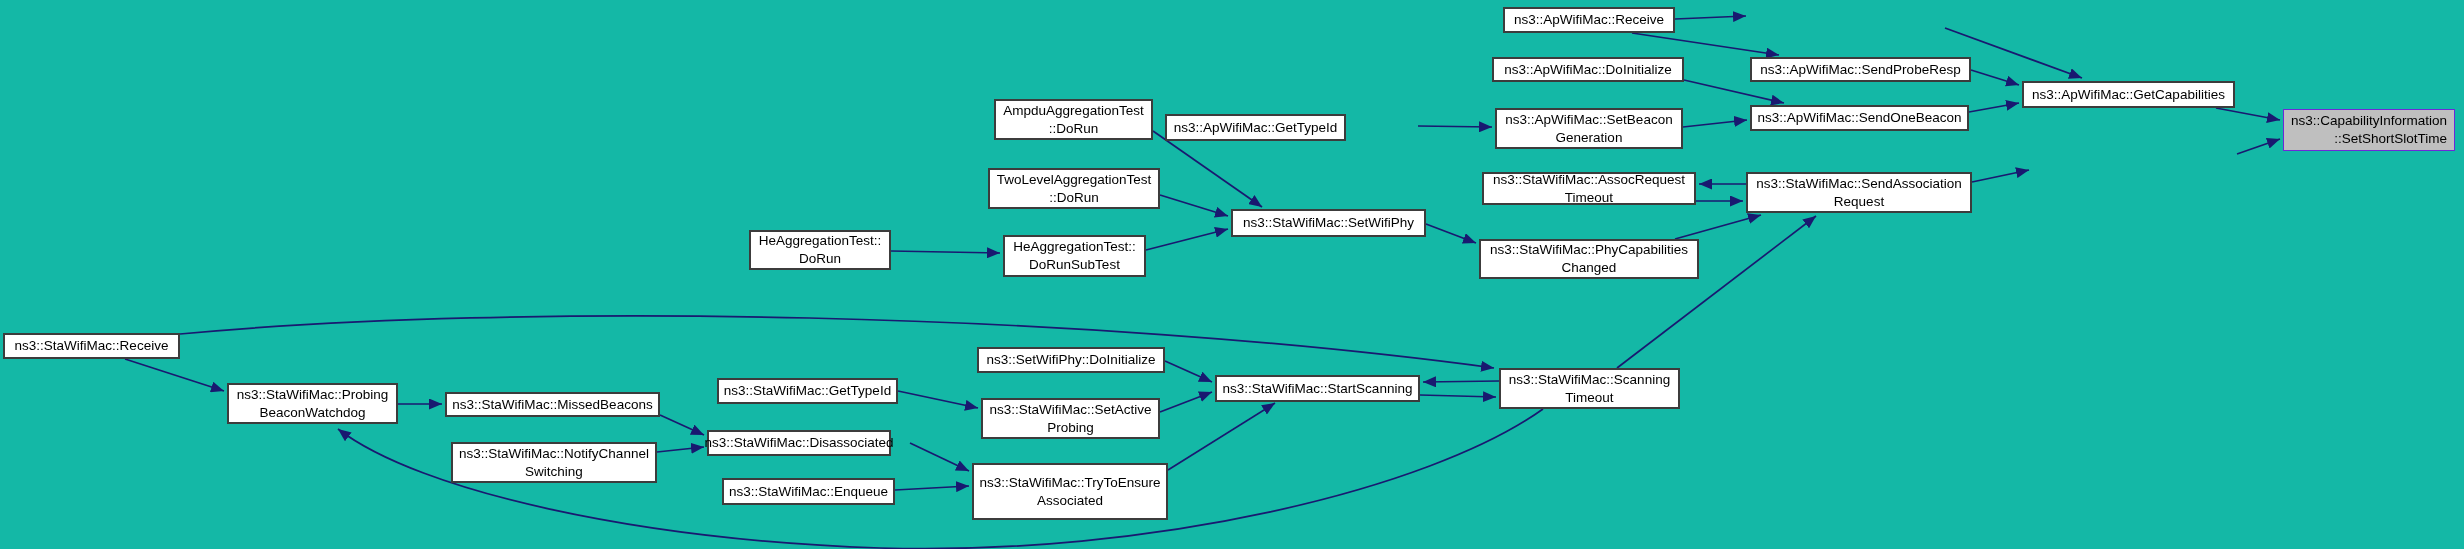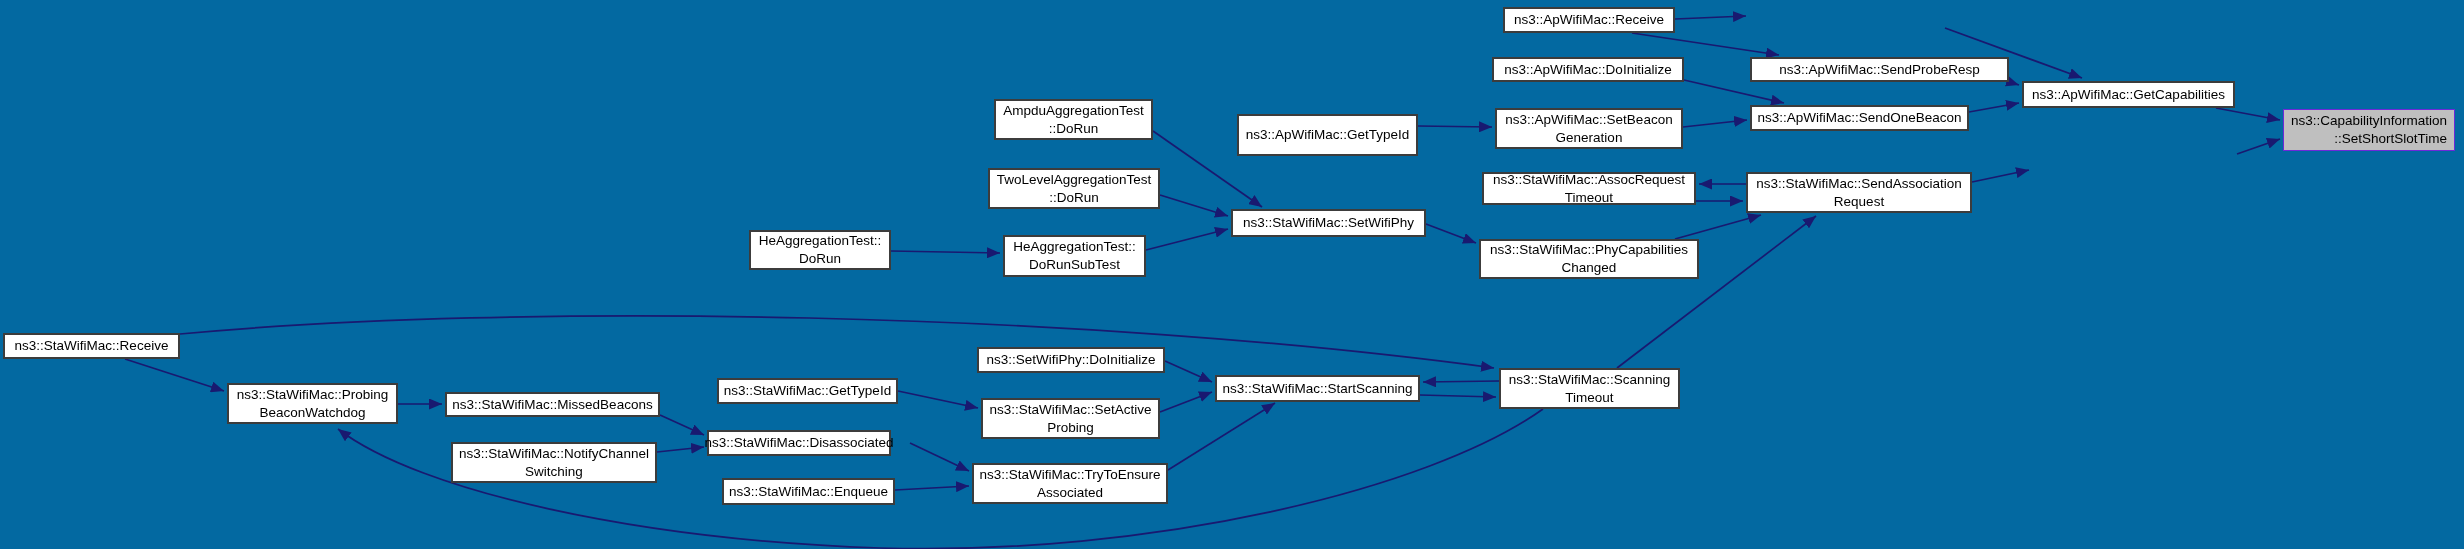--- a/index.html
+++ b/index.html
@@ -1,19 +1,19 @@
 <!DOCTYPE html>
 <html><head>
 <meta charset="utf-8">
 <style>
   html,body{margin:0;padding:0;background:#ffffff;}
   #canvas{
     position:relative;
     width:2464px;height:549px;
-    background:#0369a1;
+    background:#14b8a6;
     font-family:"Liberation Sans","DejaVu Sans",sans-serif;
     overflow:hidden;
   }
   #edges{position:absolute;left:0;top:0;width:2464px;height:549px;}
   .node{
     position:absolute;
     box-sizing:border-box;
     background:#ffffff;
     border:2px solid #3c3c3c;
     color:#000000;
@@ -76,22 +76,22 @@
     <path class="edge" d="M 1165 361 L 1212 382" marker-end="url(#arrow)"></path>
     <path class="edge" d="M 1160 412 L 1212 392" marker-end="url(#arrow)"></path>
     <path class="edge" d="M 1168 470 L 1275 403" marker-end="url(#arrow)"></path>
     <path class="edge" d="M 1499 381 L 1423 382" marker-end="url(#arrow)"></path>
     <path class="edge" d="M 1420 395 L 1496 397" marker-end="url(#arrow)"></path>
     <path class="edge" d="M 1543 409 C 1430 490 1150 556 880 548 C 640 540 420 492 338 429" marker-end="url(#arrow)"></path>
   </svg>
 
   <div class="node" style="left:1503px;top:7px;width:172px;height:26px">ns3::ApWifiMac::Receive</div>
   <div class="node" style="left:1492px;top:57px;width:192px;height:25px">ns3::ApWifiMac::DoInitialize</div>
-  <div class="node" style="left:1750px;top:57px;width:259px;height:25px">ns3::ApWifiMac::SendProbeResp</div>
-  <div class="node" style="left:1237px;top:114px;width:181px;height:42px">ns3::ApWifiMac::GetTypeId</div>
+  <div class="node" style="left:1750px;top:57px;width:221px;height:25px">ns3::ApWifiMac::SendProbeResp</div>
+  <div class="node" style="left:1165px;top:114px;width:181px;height:27px">ns3::ApWifiMac::GetTypeId</div>
   <div class="node" style="left:1495px;top:108px;width:188px;height:41px">ns3::ApWifiMac::SetBeacon
 Generation</div>
   <div class="node" style="left:1750px;top:105px;width:219px;height:26px">ns3::ApWifiMac::SendOneBeacon</div>
   <div class="node" style="left:2022px;top:81px;width:213px;height:27px">ns3::ApWifiMac::GetCapabilities</div>
   <div class="node target" style="left:2283px;top:109px;width:172px;height:42px">ns3::CapabilityInformation
 ::SetShortSlotTime</div>
   <div class="node" style="left:994px;top:99px;width:159px;height:41px">AmpduAggregationTest
 ::DoRun</div>
   <div class="node" style="left:988px;top:168px;width:172px;height:41px">TwoLevelAggregationTest
 ::DoRun</div>
@@ -111,19 +111,19 @@
 BeaconWatchdog</div>
   <div class="node" style="left:445px;top:392px;width:215px;height:25px">ns3::StaWifiMac::MissedBeacons</div>
   <div class="node" style="left:451px;top:442px;width:206px;height:41px">ns3::StaWifiMac::NotifyChannel
 Switching</div>
   <div class="node" style="left:717px;top:378px;width:181px;height:26px">ns3::StaWifiMac::GetTypeId</div>
   <div class="node" style="left:707px;top:430px;width:184px;height:26px">ns3::StaWifiMac::Disassociated</div>
   <div class="node" style="left:722px;top:478px;width:173px;height:27px">ns3::StaWifiMac::Enqueue</div>
   <div class="node" style="left:977px;top:347px;width:188px;height:26px">ns3::SetWifiPhy::DoInitialize</div>
   <div class="node" style="left:981px;top:398px;width:179px;height:41px">ns3::StaWifiMac::SetActive
 Probing</div>
-  <div class="node" style="left:972px;top:463px;width:196px;height:41px">ns3::StaWifiMac::TryToEnsure
+  <div class="node" style="left:972px;top:463px;width:196px;height:57px">ns3::StaWifiMac::TryToEnsure
 Associated</div>
   <div class="node" style="left:1215px;top:375px;width:205px;height:27px">ns3::StaWifiMac::StartScanning</div>
   <div class="node" style="left:1499px;top:368px;width:181px;height:41px">ns3::StaWifiMac::Scanning
 Timeout</div>
 
 </div>
 
 </body></html>

